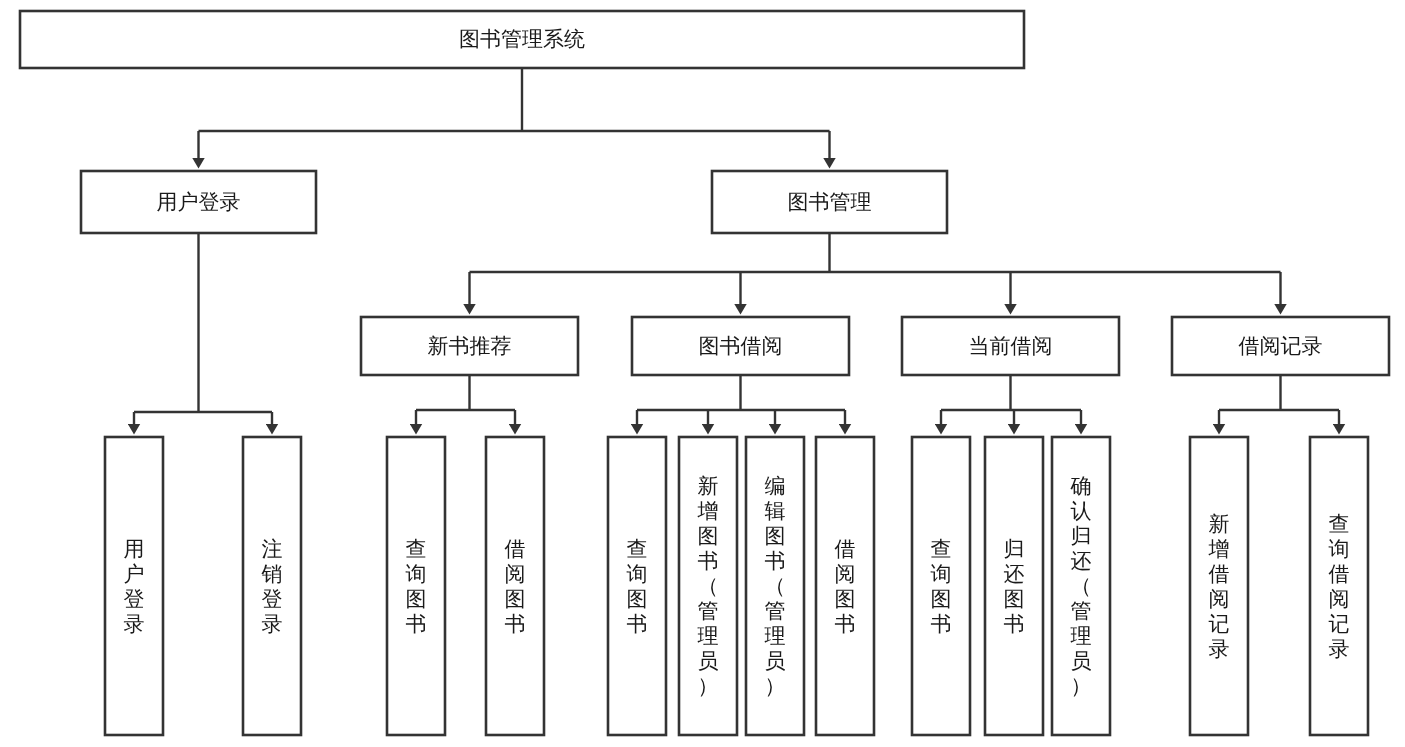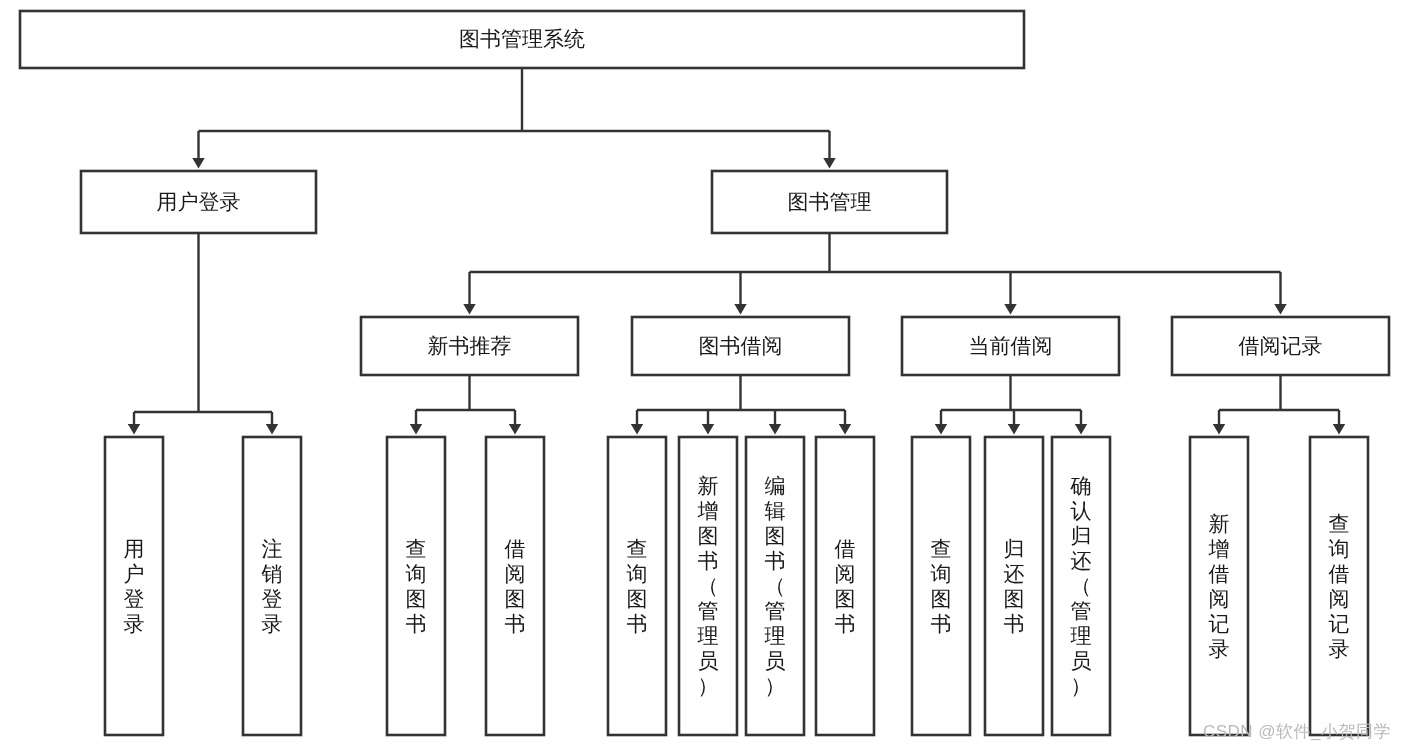--- a/index.html
+++ b/index.html
@@ -195,14 +195,13 @@
         <g>
           <rect x="1190" y="437" width="58" height="298" class="node-rect"></rect>
           <text x="1219" y="530.5" class="node-label-v"><tspan x="1219" dy="0">新</tspan><tspan x="1219" dy="25">增</tspan><tspan x="1219" dy="25">借</tspan><tspan x="1219" dy="25">阅</tspan><tspan x="1219" dy="25">记</tspan><tspan x="1219" dy="25">录</tspan></text>
         </g>
         <g>
           <rect x="1310" y="437" width="58" height="298" class="node-rect"></rect>
           <text x="1339" y="530.5" class="node-label-v"><tspan x="1339" dy="0">查</tspan><tspan x="1339" dy="25">询</tspan><tspan x="1339" dy="25">借</tspan><tspan x="1339" dy="25">阅</tspan><tspan x="1339" dy="25">记</tspan><tspan x="1339" dy="25">录</tspan></text>
         </g>
       </g>
   </svg>
-  <div class="watermark">CSDN @软件_小贺同学</div>
 </div>
 
 </body></html>

